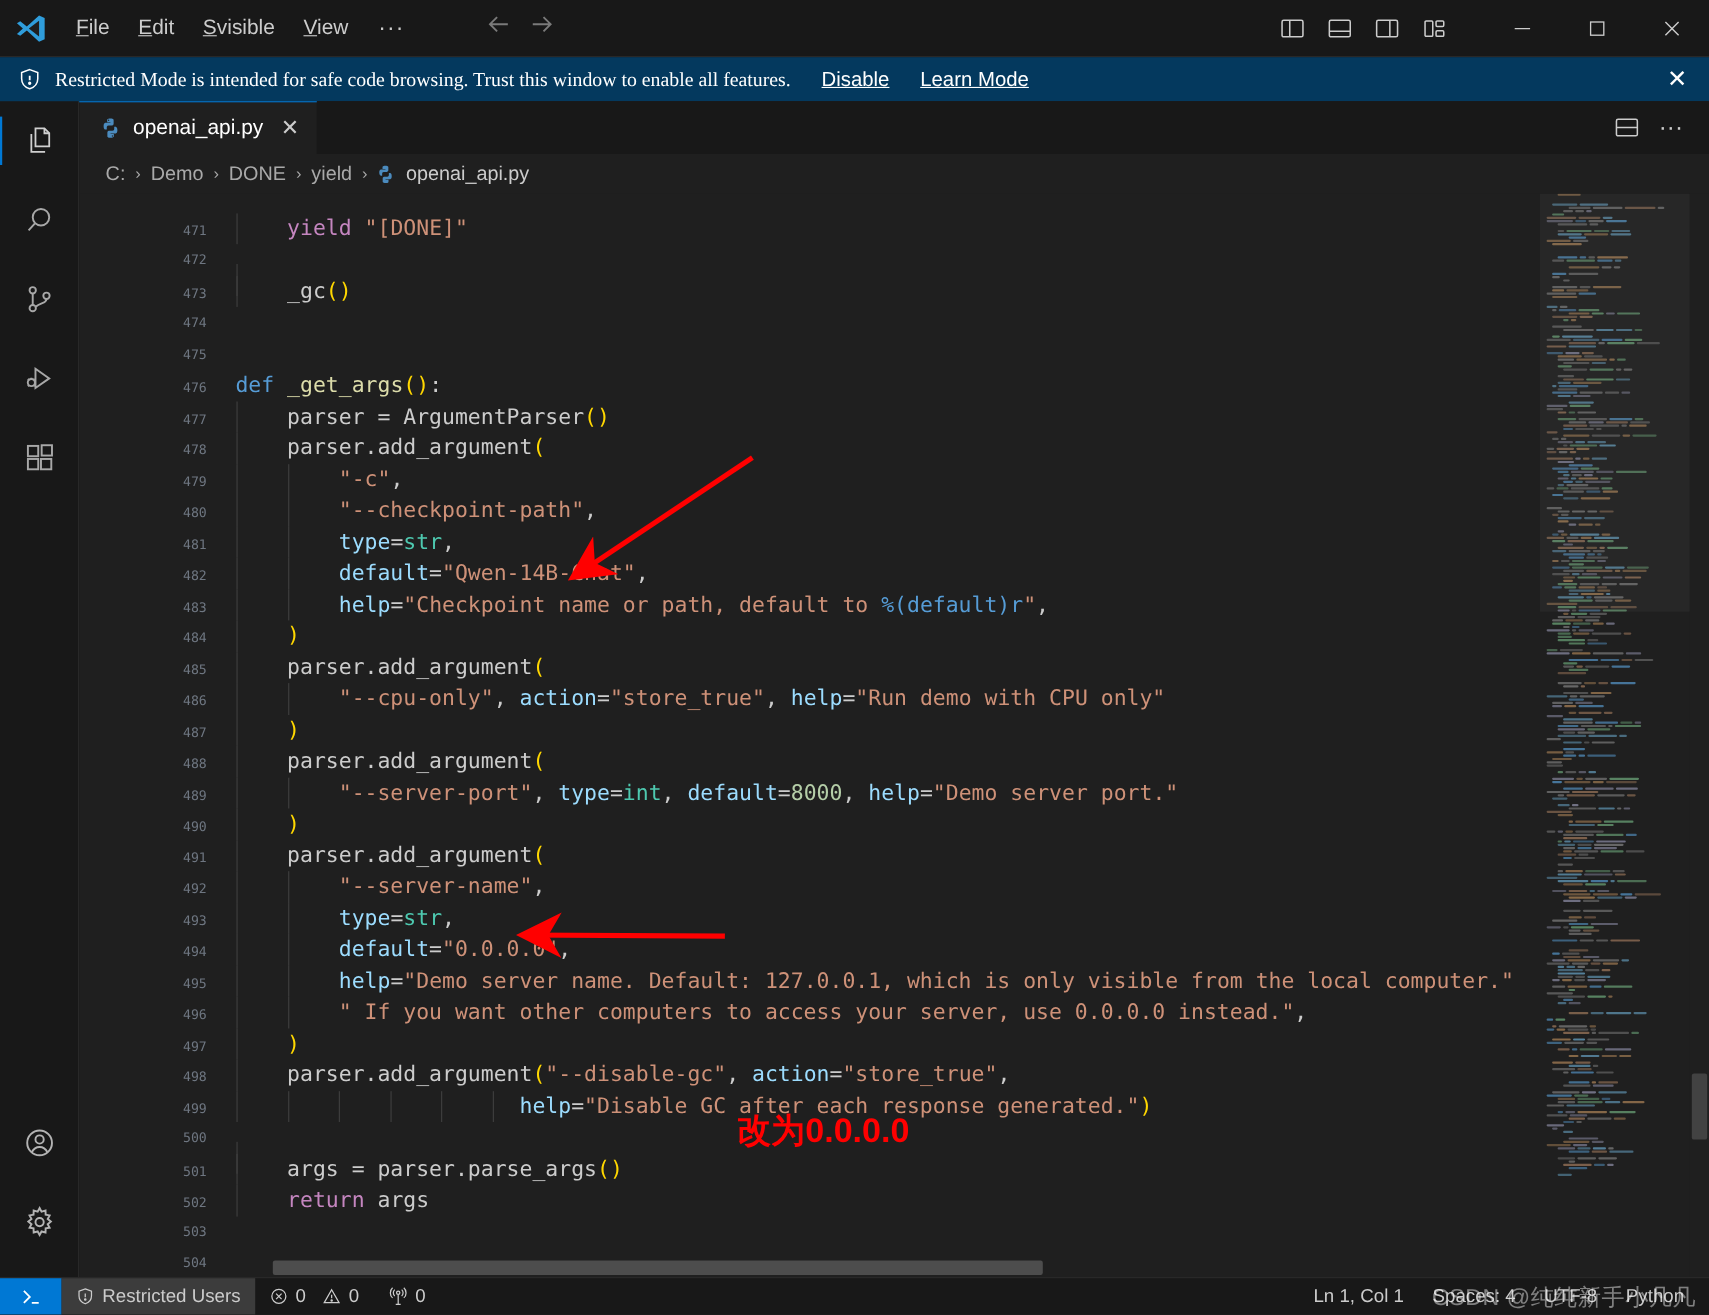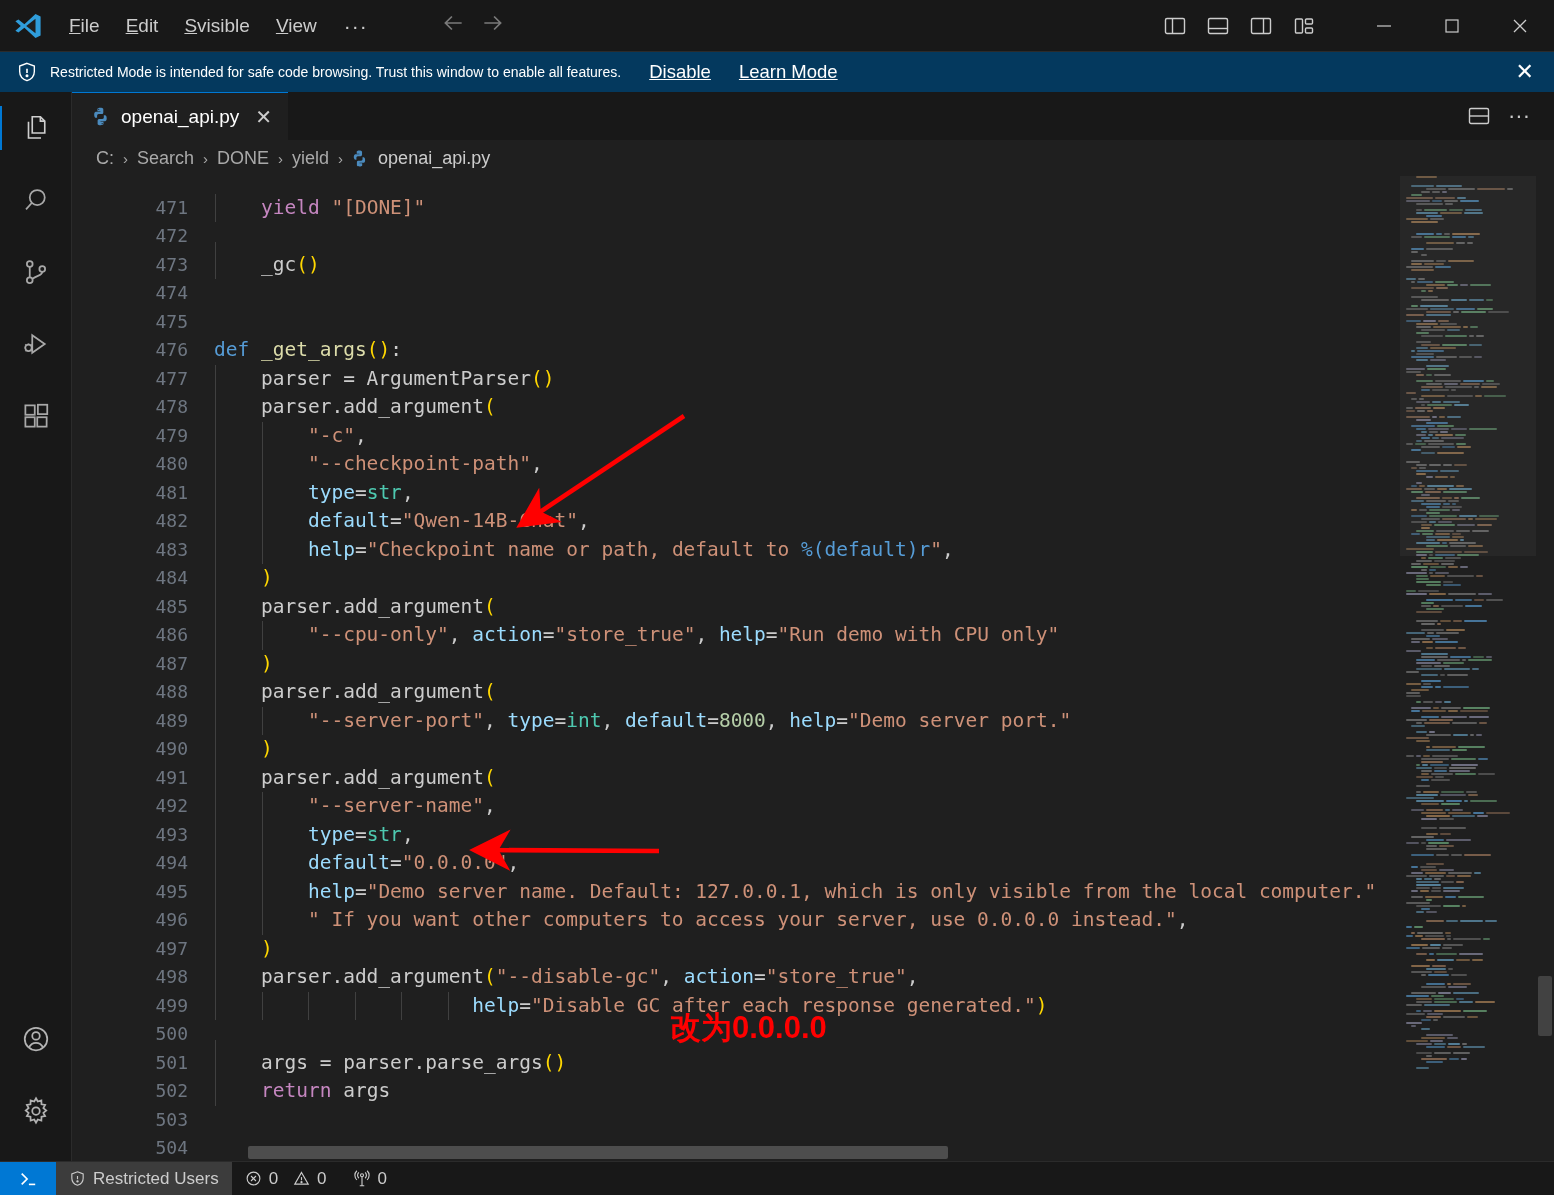--- a/index.html
+++ b/index.html
@@ -40,21 +40,21 @@
   .layout-btn { width: 36px; height: 34px; display: flex; align-items: center; justify-content: center; border-radius: 4px; }
 
   .wincontrols { position: absolute; right: 0; top: 0; height: 52px; display: flex; }
   .wc { width: 68px; height: 52px; display: flex; align-items: center; justify-content: center; }
 
   
   .notif {
     flex: 0 0 40px; height: 40px; background: #04395e; display: flex; align-items: center;
     padding: 0 16px; gap: 12px; position: relative;
   }
-  .notif-text { font-size: 14px; color: #ffffff; white-space: nowrap; }
+  .notif-text { font-size: 18px; color: #ffffff; white-space: nowrap; font-family: Liberation Serif, serif; }
   .notif-link { font-size: 18.5px; color: #ffffff; text-decoration: underline; margin-left: 16px; cursor: pointer; }
   .notif-close { position: absolute; right: 20px; top: 50%; transform: translateY(-50%); color: #fff; font-size: 22px; line-height: 1; cursor: pointer; }
 
   
   .body { flex: 1 1 auto; display: flex; min-height: 0; }
 
   .activitybar {
     width: 72px; background: #181818; display: flex; flex-direction: column;
     align-items: center; flex: 0 0 72px; border-right: 1px solid #2b2b2b;
   }
@@ -89,21 +89,21 @@
   .code-scroll { position: absolute; inset: 0; }
 
   .codelines {
     position: absolute; top: -11px; left: 0; right: 0;
     font-family: "DejaVu Sans Mono", "Liberation Mono", monospace;
     font-size: 19.5px; line-height: 28.5px; white-space: pre;
   }
   .cl { display: flex; height: 28.5px; align-items: baseline; }
   .ln {
     width: 142px; flex: 0 0 142px; text-align: right; padding-right: 26px;
-    color: #6e7681; font-size: 18px; user-select: none;
+    color: #6e7681; font-size: 12px; user-select: none;
   }
   .ctext { flex: 1 1 auto; position: relative; }
 
   
   .ig { position: absolute; top: 0; height: 28.5px; width: 1px; background: #404040; }
 
   
   .t-kw      { color: #c586c0; }
   .t-def     { color: #569cd6; }
   .t-fn      { color: #dcdcaa; }
@@ -324,21 +324,21 @@
                 <path d="M1.5 10 H20.5"></path>
             </svg>
           </div>
           <div class="tabs-action" style="font-size:22px;line-height:1;">···</div>
         </div>
       </div>
 
       <div class="breadcrumb">
         <span class="bc-item">C:</span>
         <span class="bc-sep">›</span>
-        <span class="bc-item">Search</span>
+        <span class="bc-item">Demo</span>
         <span class="bc-sep">›</span>
         <span class="bc-item">DONE</span>
         <span class="bc-sep">›</span>
         <span class="bc-item">yield</span>
         <span class="bc-sep">›</span>
         <span class="bc-pyicon">
           <svg width="19" height="19" viewBox="0 0 24 24">
             <path d="M11.8 2 C8.3 2 8.5 3.6 8.5 3.6 L8.5 5.9 L11.9 5.9 L11.9 6.5 L7.1 6.5 C7.1 6.5 4.8 6.2 4.8 9.9 C4.8 13.6 6.8 13.5 6.8 13.5 L8.1 13.5 L8.1 11.2 C8.1 11.2 8.0 9.2 10.1 9.2 L13.4 9.2 C13.4 9.2 15.2 9.2 15.2 7.4 L15.2 3.7 C15.2 3.7 15.5 2 11.8 2 Z" fill="#4b8bbe"></path>
             <path d="M12.1 22 C15.6 22 15.4 20.4 15.4 20.4 L15.4 18.1 L12.0 18.1 L12.0 17.5 L16.8 17.5 C16.8 17.5 19.1 17.8 19.1 14.1 C19.1 10.4 17.1 10.5 17.1 10.5 L15.8 10.5 L15.8 12.8 C15.8 12.8 15.9 14.8 13.8 14.8 L10.5 14.8 C10.5 14.8 8.7 14.8 8.7 16.6 L8.7 20.3 C8.7 20.3 8.4 22 12.1 22 Z" fill="#4b8bbe"></path>
           </svg>
@@ -1562,14 +1562,21 @@
           <path d="M7.8 3.2 C5.5 5.4 5.5 8.8 7.8 11"></path>
             <path d="M16.2 3.2 C18.5 5.4 18.5 8.8 16.2 11"></path>
           <path d="M5.2 1 C1.6 4.3 1.6 10 5.2 13.2"></path>
             <path d="M18.8 1 C22.4 4.3 22.4 10 18.8 13.2"></path>
           <path d="M12 9 L12 21 M9 21 H15"></path>
         </svg>
       </span>
       <span>0</span>
     </div>
 
+    <div class="sb-right">
+      <div class="sb-item">Ln 1, Col 1</div>
+      <div class="sb-item">Spaces: 4</div>
+      <div class="sb-item">UTF-8</div>
+      <div class="sb-item">Python</div>
+      <div class="watermark">CSDN @纯纯新手小凡凡</div>
+    </div>
   </div>
 </div>
 
 </body></html>

